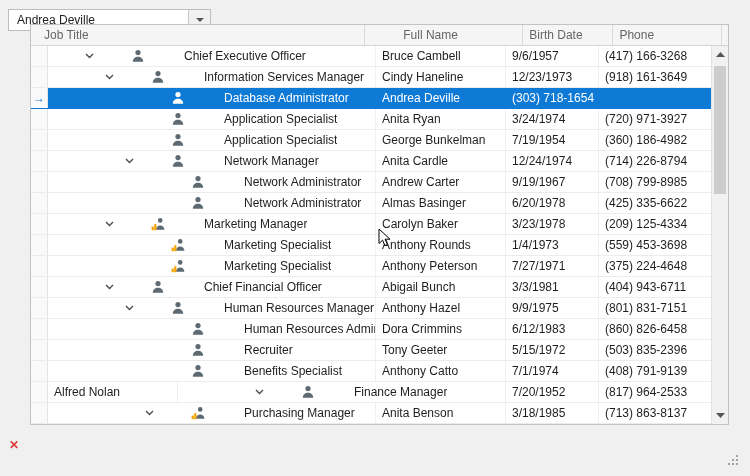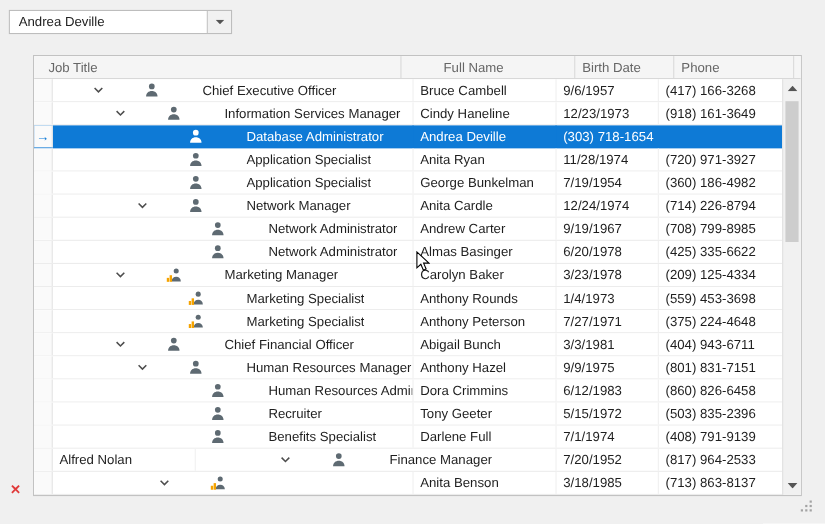--- a/index.html
+++ b/index.html
@@ -8,21 +8,21 @@
     font-family:Liberation Sans, sans-serif;font-size:12px;color:#1e1e1e;
     overflow:hidden;
   }
   
   .combo{position:absolute;left:8px;top:9px;width:203px;height:22px;background:#fff;
     border:1px solid #bdbdbd;box-sizing:border-box;}
   .combo-value{position:absolute;left:8px;top:0;line-height:20px;color:#222;white-space:nowrap;}
   .combo-btn{position:absolute;right:0;top:0;bottom:0;width:21px;background:#f1f1f1;
     border-left:1px solid #c7c7c7;display:flex;align-items:center;justify-content:center;}
   
-  .grid{position:absolute;left:30px;top:50px;width:699px;height:401px;background:#fff;
+  .grid{position:absolute;left:30px;top:24px;width:699px;height:401px;background:#fff;
     border:1px solid #c2c2c2;box-sizing:border-box;overflow:hidden;}
   .hdr{display:flex;height:21px;background:#f5f5f5;border-bottom:1px solid #d5d5d5;
     box-sizing:border-box;color:#666;}
   .hcell{box-sizing:border-box;border-right:1px solid #dadada;padding-left:6px;line-height:20px;
     overflow:hidden;white-space:nowrap;}
   .hcell.c-job{width:345px;padding-left:13px;}
   .hcell.c-name{width:130px;margin-left:32px;}
   .hcell.c-birth{width:93px;}
   .hcell.c-phone{width:112px;}
   .hcell.c-fill{flex:1;border-right:none;}
@@ -150,21 +150,21 @@
             <span class="chev"></span>
             <span class="icon">
               <svg width="14" height="14" viewBox="0 0 14 14">
                 <circle cx="7" cy="3.6" r="2.6" fill="currentColor"></circle>
                 <path d="M1.8 12.8 C1.8 9.8 4.1 7.8 7 7.8 C9.9 7.8 12.2 9.8 12.2 12.8 Z" fill="currentColor"></path>
               </svg>
             </span>
             <span class="lbl">Application Specialist</span>
           </div>
           <div class="cell name">Anita Ryan</div>
-          <div class="cell birth">11/28/1974</div>
+          <div class="cell birth">3/24/1974</div>
           <div class="cell phone">(720) 971-3927</div>
         </div>
         <div class="row">
           <div class="cell indicator"></div>
           <div class="cell job">
             <span class="indent" style="width:40px"></span>
             <span class="chev"></span>
             <span class="icon">
               <svg width="14" height="14" viewBox="0 0 14 14">
                 <circle cx="7" cy="3.6" r="2.6" fill="currentColor"></circle>
@@ -375,21 +375,21 @@
             <span class="indent" style="width:60px"></span>
             <span class="chev"></span>
             <span class="icon">
               <svg width="14" height="14" viewBox="0 0 14 14">
                 <circle cx="7" cy="3.6" r="2.6" fill="currentColor"></circle>
                 <path d="M1.8 12.8 C1.8 9.8 4.1 7.8 7 7.8 C9.9 7.8 12.2 9.8 12.2 12.8 Z" fill="currentColor"></path>
               </svg>
             </span>
             <span class="lbl">Benefits Specialist</span>
           </div>
-          <div class="cell name">Darlene Full</div>
+          <div class="cell name">Anthony Catto</div>
           <div class="cell birth">7/1/1974</div>
           <div class="cell phone">(408) 791-9139</div>
         </div>
         <div class="row">
           <div class="cell indicator"></div>
           <div class="cell name">Alfred Nolan</div>
           <div class="cell job">
             <span class="indent" style="width:40px"></span>
             <span class="chev">
               <svg width="9" height="6" viewBox="0 0 9 6">
@@ -417,20 +417,21 @@
               </svg>
             </span>
             <span class="icon">
               <svg width="14" height="14" viewBox="0 0 14 14">
                 <circle cx="9.2" cy="3.4" r="2.3" fill="currentColor"></circle>
                 <path d="M5 12.8 C5 10.2 6.8 8.6 9.2 8.6 C11.6 8.6 13.4 10.2 13.4 12.8 Z" fill="currentColor"></path>
                 <rect x="0.6" y="9.6" width="2.2" height="3.6" fill="var(--icon-orange,#f5a300)"></rect>
                 <rect x="3.2" y="7.2" width="2.2" height="6" fill="var(--icon-orange,#f5a300)"></rect>
               </svg>
             </span>
+            <span class="lbl">Purchasing Manager</span>
           </div>
           <div class="cell name">Anita Benson</div>
           <div class="cell birth">3/18/1985</div>
           <div class="cell phone">(713) 863-8137</div>
         </div>
       </div>
     <div class="vscroll">
       <div class="sbtn up">
         <svg width="9" height="5" viewBox="0 0 9 5">
             <polygon points="4.5,0 9,5 0,5" fill="currentColor"></polygon>

